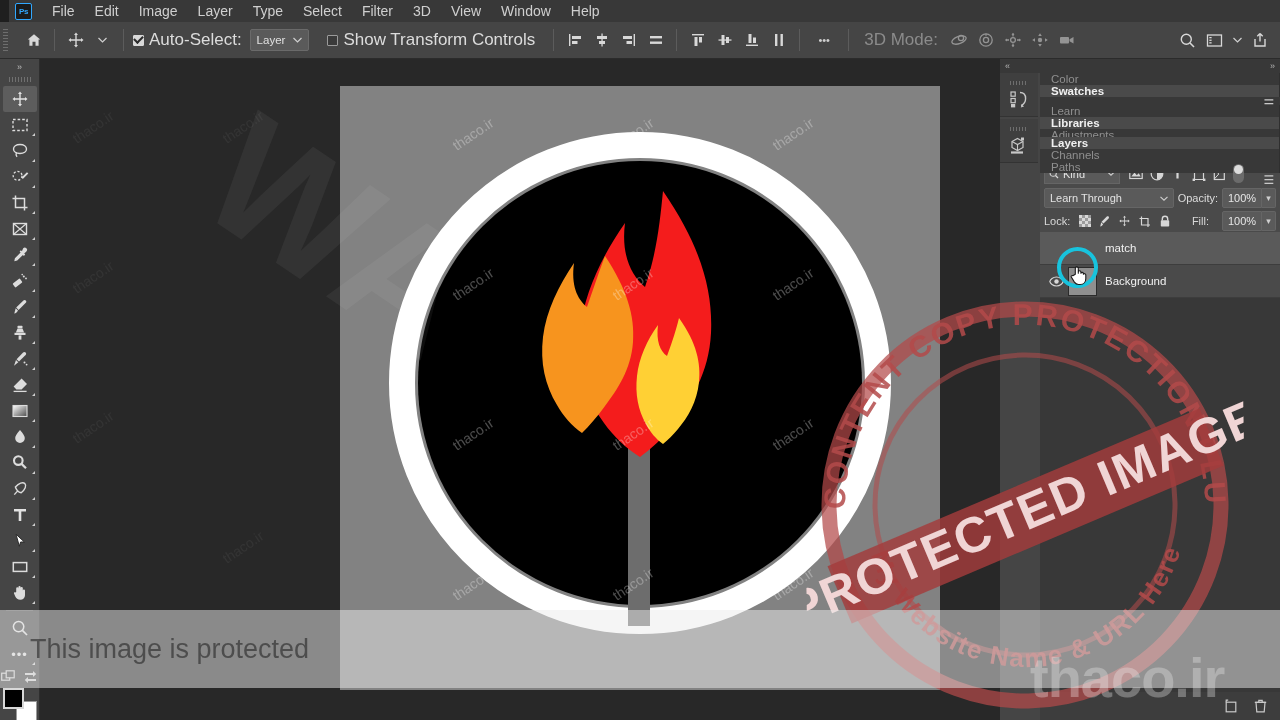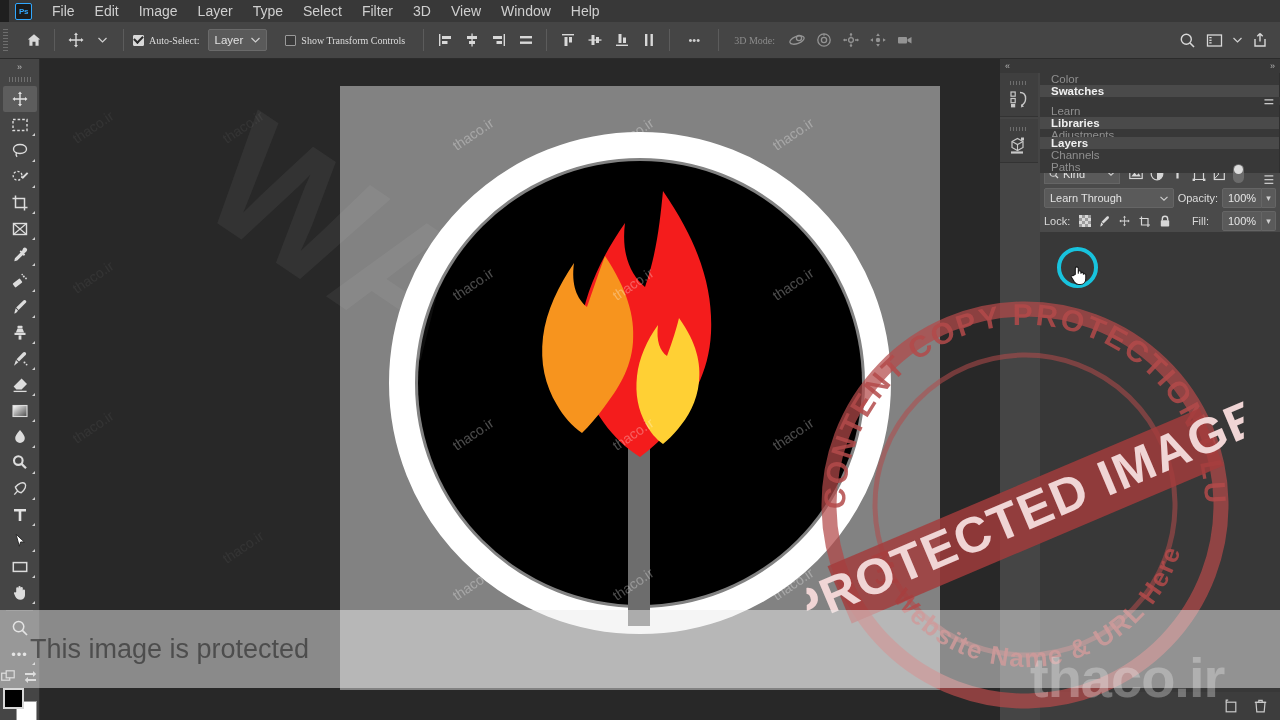--- a/index.html
+++ b/index.html
@@ -47,21 +47,21 @@
   .chk {
     width:11px; height:11px; border:1px solid #9a9a9a; background:#3a3a3a;
     display:inline-flex; align-items:center; justify-content:center;
     border-radius:1px; margin-right:5px; flex:none;
   }
   .chk.on { background:#d8d8d8; border-color:#d8d8d8; }
   .chk.on::after {
     content:""; width:7px; height:4px; border-left:2px solid #2b2b2b;
     border-bottom:2px solid #2b2b2b; transform:rotate(-45deg) translate(1px,-1px);
   }
-  .ob-label { color:#dcdcdc; font-size:10px; white-space:nowrap;font-family:Liberation Serif, serif; }
+  .ob-label { color:#dcdcdc; font-size:17px; white-space:nowrap; }
   .ob-select {
     height:22px; background:#5a5a5a; border:1px solid #6a6a6a; border-radius:2px;
     display:flex; align-items:center; padding:0 6px; margin-left:8px;
     color:#e0e0e0; font-size:11.5px; min-width:56px; justify-content:space-between;
   }
   .dim { color:#8b8b8b; }
 
   
   .toolbar {
     position:absolute; left:0; top:59px; width:40px; height:661px;
@@ -803,20 +803,44 @@
                 <rect x="1.8" y="5.3" width="8.4" height="6.3" rx="0.8" fill="#d8d8d8"></rect>
               </svg>
           </span>
           <span style="margin-left:auto;margin-right:12px">Fill:</span>
           <span style="display:flex">
             <span class="numfield" style="width:40px;justify-content:center;border-radius:2px 0 0 2px">100%</span>
             <span class="stepper">▾</span>
           </span>
         </div>
 
+        <div>
+
+          <div class="layerrow selected">
+            <div class="eyecell">
+              <svg width="15" height="11" viewBox="0 0 15 11">
+                <ellipse cx="7.5" cy="5.5" rx="6.6" ry="4.3" fill="none" stroke="#8a8a8a" stroke-width="0"></ellipse>
+              </svg>
+            </div>
+            <div class="thumb empty"></div>
+            <span class="lname">match</span>
+          </div>
+
+          <div class="layerrow normal">
+            <div class="eyecell">
+              <svg width="15" height="11" viewBox="0 0 15 11">
+                <path d="M7.5 1C3.9 1 1.4 3.6 0.8 5.5 1.4 7.4 3.9 10 7.5 10s6.1-2.6 6.7-4.5C13.6 3.6 11.1 1 7.5 1z" fill="none" stroke="#d8d8d8" stroke-width="1.1"></path>
+                <circle cx="7.5" cy="5.5" r="2.2" fill="#d8d8d8"></circle>
+              </svg>
+            </div>
+            <div class="thumb"></div>
+            <span class="lname">Background</span>
+          </div>
+
+        </div>
       </div>
     </div>
 
     <div class="layerbottom">
       <div class="lb-ico">
         <svg width="14" height="14" viewBox="0 0 14 14">
             <rect x="3.2" y="3.2" width="9.6" height="9.6" stroke="#c9c9c9" stroke-width="1.2" fill="none"></rect>
             <path d="M3.2 3.2V1.2h2" stroke="#c9c9c9" stroke-width="1.2" fill="none"></path>
           </svg>
       </div>

